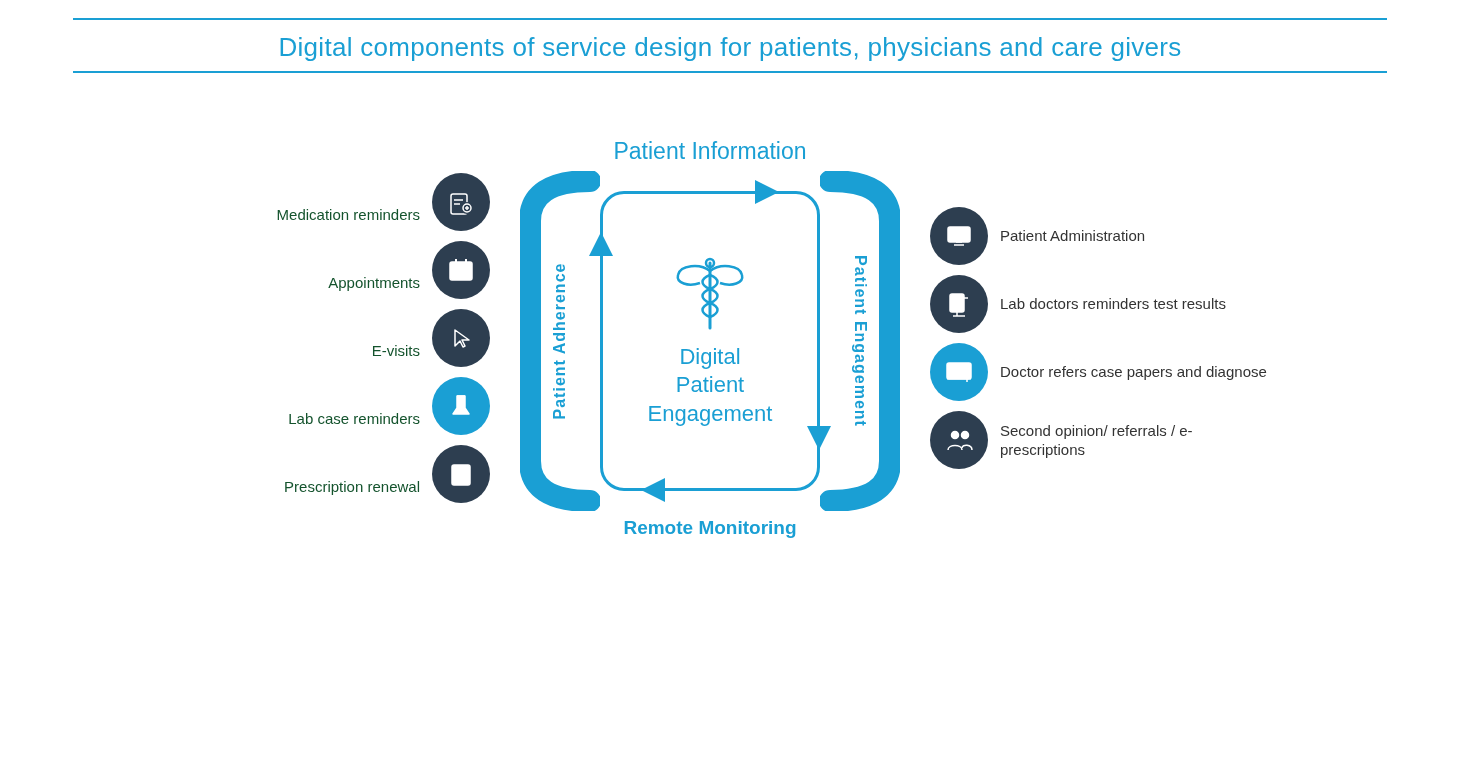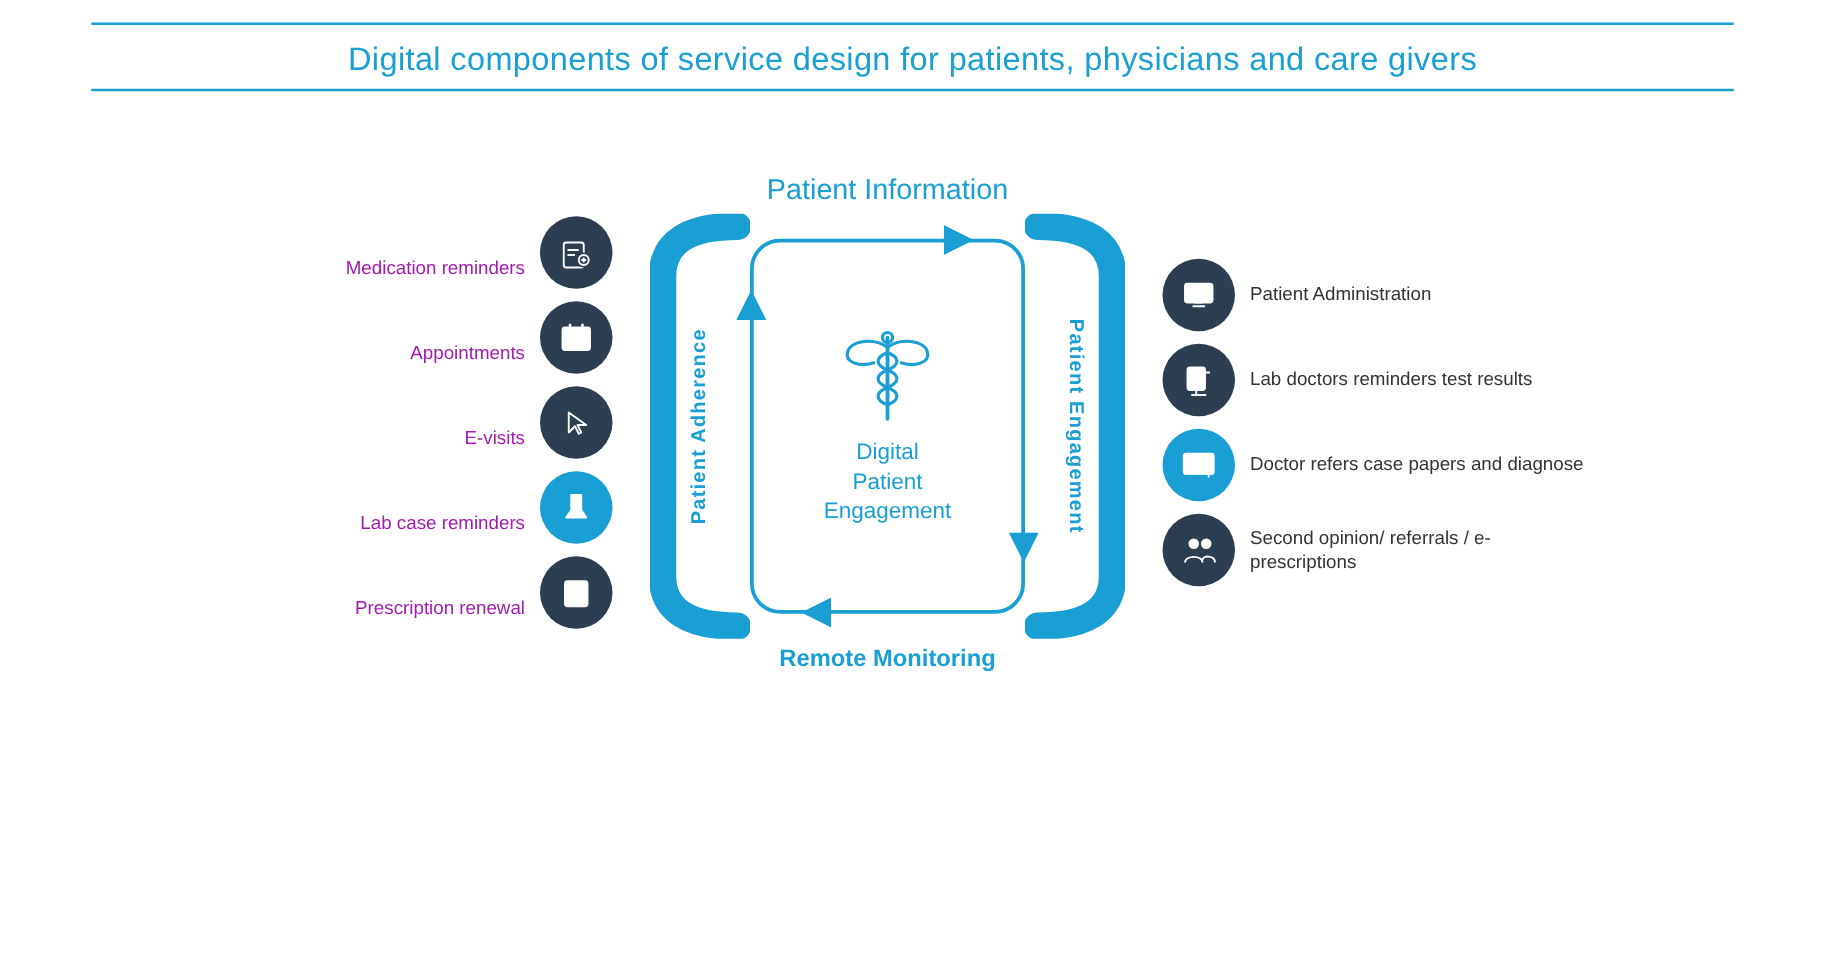--- a/index.html
+++ b/index.html
@@ -72,21 +72,21 @@
 
     .left-item {
       display: flex;
       flex-direction: row;
       align-items: center;
       gap: 12px;
     }
 
     .left-item-label {
       font-size: 15px;
-      color: #a21caf;
+      color: #14532d;
       text-align: center;
       margin-top: 24px;
     }
 
     .left-item-label.bold {
       font-weight: 400;
     }
 
     .circle-icon {
       width: 58px;
@@ -184,21 +184,21 @@
       display: flex;
       flex-direction: column;
       align-items: center;
       justify-content: center;
       position: relative;
       background: #fff;
     }
 
     .center-box-text {
       color: #1a9fd4;
-      font-size: 18px;
+      font-size: 22px;
       font-weight: 500;
       text-align: center;
       line-height: 1.3;
     }
 
     
     .bracket-right {
       display: flex;
       flex-direction: column;
       align-items: center;

